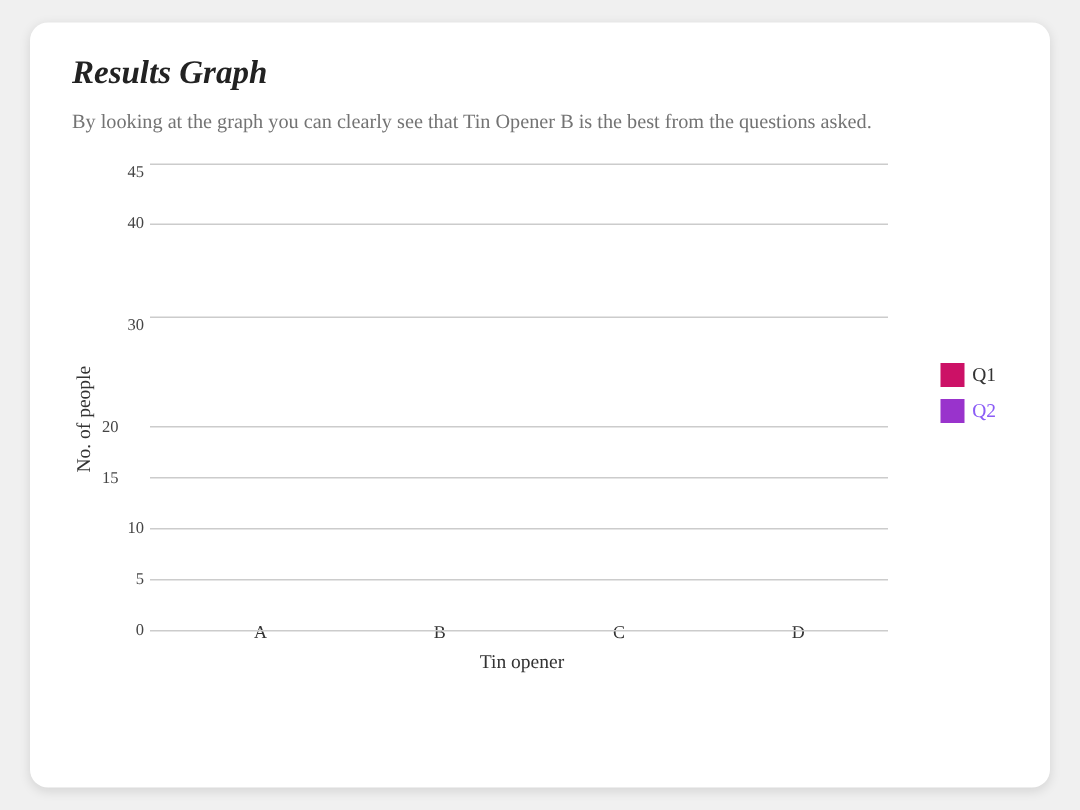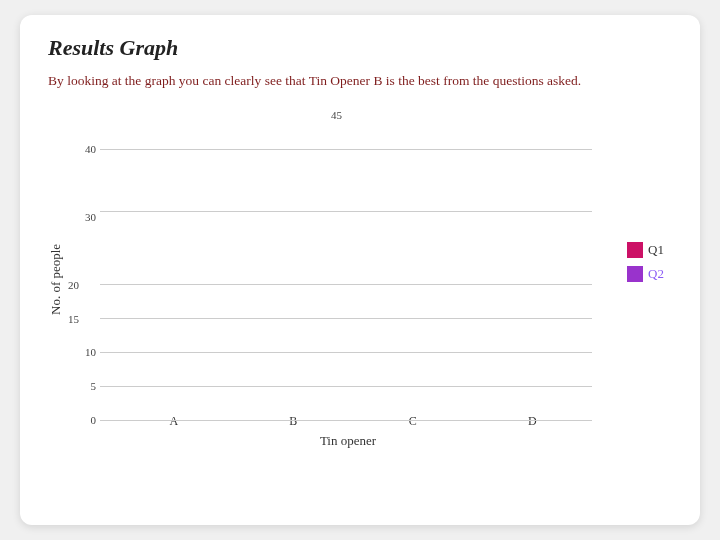--- a/index.html
+++ b/index.html
@@ -22,21 +22,21 @@
     }
     .card-title {
       font-size: 22px;
       font-style: italic;
       font-weight: bold;
       color: #222;
       margin-bottom: 10px;
     }
     .description {
       font-size: 13.5px;
-      color: #7f1d1d;
+      color: #737373;
       margin-bottom: 18px;
       line-height: 1.5;
     }
     .chart-area {
       display: flex;
       flex-direction: row;
       align-items: stretch;
       height: 340px;
     }
     .y-axis-label {
@@ -85,21 +85,21 @@
   <div class="card-title">Results Graph</div>
   <div class="description">By looking at the graph you can clearly see that Tin Opener B is the best from the questions asked.</div>
 
   <div class="chart-area">
     <div class="y-axis-label">No. of people</div>
     <div class="plot-wrapper">
 
       <div style="position:relative; flex:1;">
 
         <div style="position:absolute;top:0;left:0;right:80px;bottom:0;" id="gridlines-layer">
-            <div style="position: absolute; top: 0%; left: 0px; right: 0px; display: flex; align-items: center; flex-direction: column;">
+            <div style="position: absolute; top: 0%; left: 0px; right: 0px; display: flex; ">
               <span style="width: 32px; text-align: right; font-size: 11px; color: rgb(68, 68, 68); padding-right: 4px; flex-shrink: 0;">45</span>
               <div style="flex: 1 1 0%; border-top: 1px solid rgb(204, 204, 204);"></div>
             </div>
             <div style="position: absolute; top: 11.1111%; left: 0px; right: 0px; display: flex; align-items: center;">
               <span style="width: 32px; text-align: right; font-size: 11px; color: rgb(68, 68, 68); padding-right: 4px; flex-shrink: 0;">40</span>
               <div style="flex: 1 1 0%; border-top: 1px solid rgb(204, 204, 204);"></div>
             </div>
             <div style="position: absolute; top: 33.3333%; left: 0px; right: 0px; display: flex; align-items: flex-start;">
               <span style="width: 32px; text-align: right; font-size: 11px; color: rgb(68, 68, 68); padding-right: 4px; flex-shrink: 0;">30</span>
               <div style="flex: 1 1 0%; border-top: 1px solid rgb(204, 204, 204);"></div>

